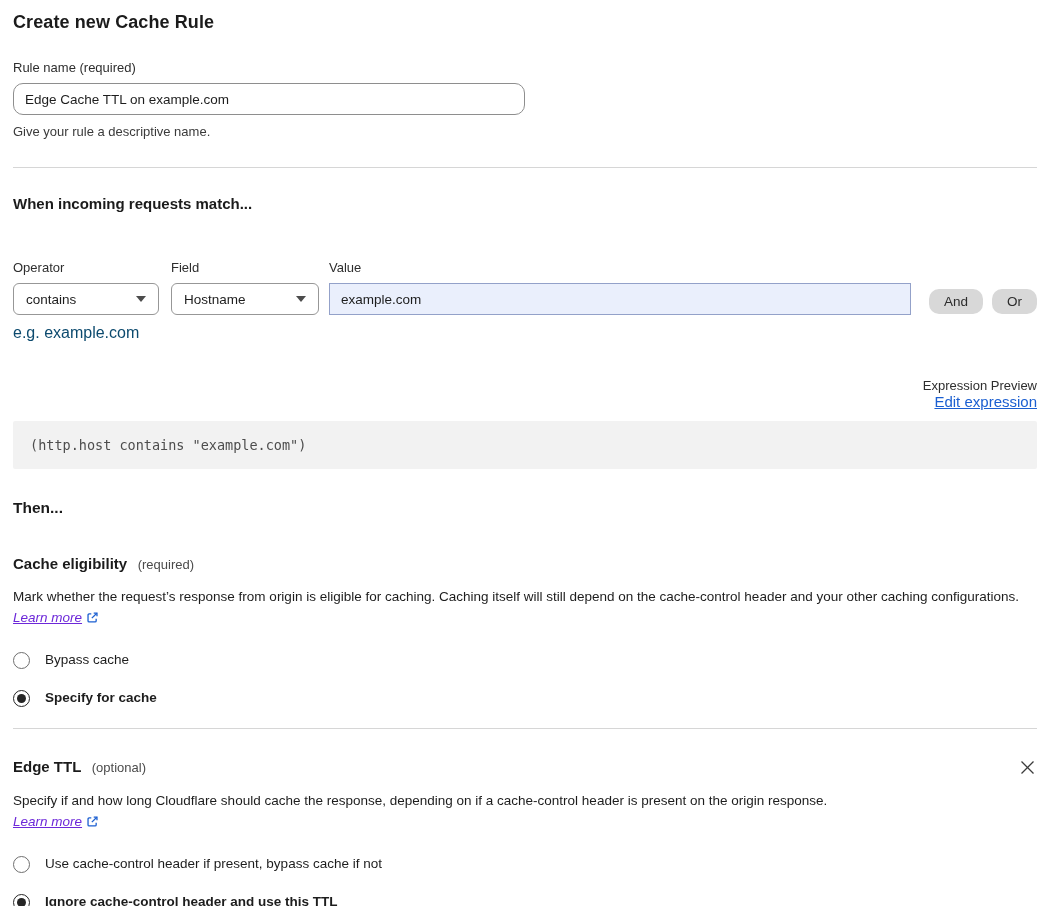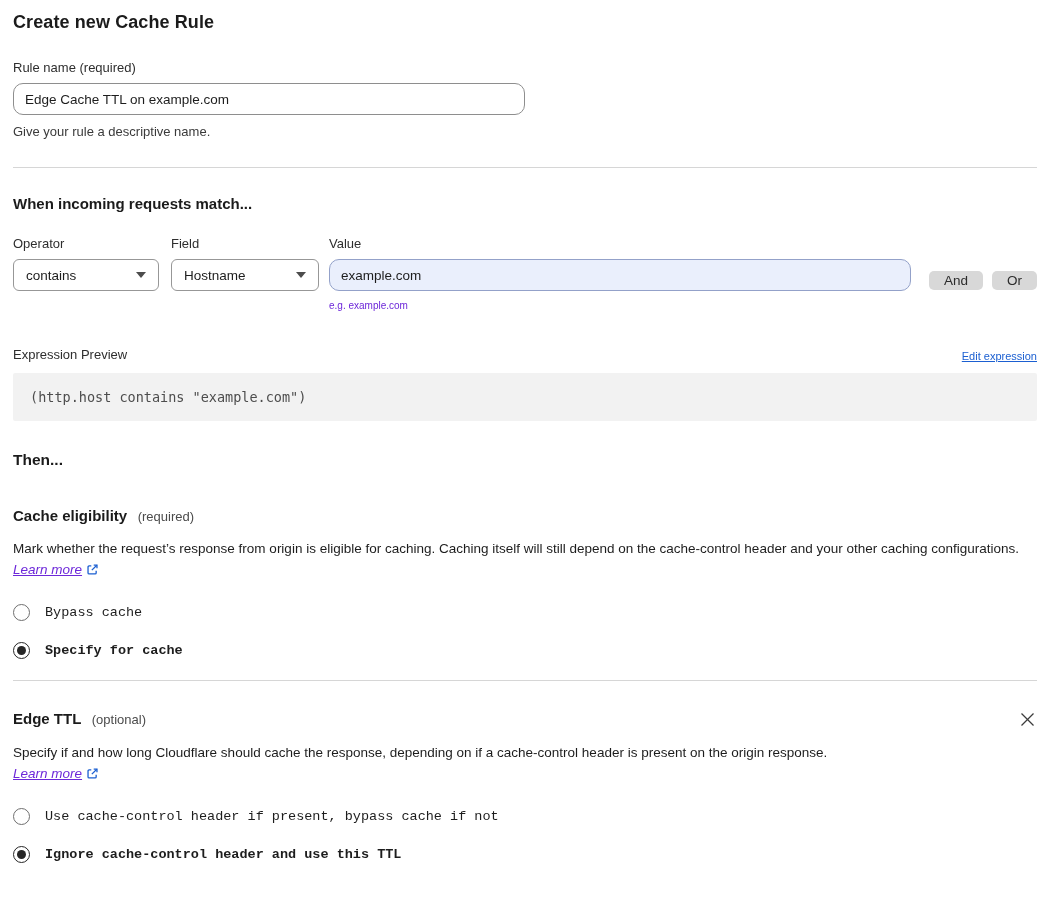--- a/index.html
+++ b/index.html
@@ -50,21 +50,21 @@
     font-weight: 700;
     color: #1b1b1b;
   }
   .match-section .section-heading { margin: 27px 0 24px 0; }
 
   
   .expr-row { display: flex; align-items: flex-end; }
   .expr-col { display: flex; flex-direction: column; }
   .col-field { width: 148px; margin-right: 10px; }
   .col-operator { width: 146px; margin-right: 12px; }
-  .col-value { flex: 1 1 auto; margin-right: 9px; }
+  .col-value { flex: 1 1 auto; margin-right: 9px; margin-top: 24px; }
   .select-box {
     height: 32px;
     border: 1px solid #979797;
     border-radius: 6px;
     background: #fff;
     display: flex;
     align-items: center;
     justify-content: space-between;
     padding: 0 12px;
     font-size: 13.5px;
@@ -74,53 +74,54 @@
   .caret {
     width: 0; height: 0;
     border-left: 5px solid transparent;
     border-right: 5px solid transparent;
     border-top: 6px solid #4c4c4c;
   }
   .value-input {
     height: 32px;
     width: 100%;
     border: 1px solid #93a1c9;
-    border-radius: 10px;
+    border-radius: 0;
     background: #eaeffc;
     padding: 0 11px;
     font-size: 13.5px;
     font-family: "Liberation Sans", sans-serif;
     color: #1d1d1d;
     outline: none;
   }
   .logic-btn {
-    height: 19px;
+    height: 25px;
     border: none;
-    border-radius: 5px;
+    border-radius: 10px;
     background: #d8d8d8;
     color: #2c2c2c;
     font-size: 13.5px;
     font-family: "Liberation Sans", sans-serif;
     padding: 0 15px;
     margin-left: 9px;
     margin-bottom: 1px;
     cursor: pointer;
   }
-  .value-help { margin-left: 316px; margin-top: 9px; font-size: 10px; color: #6d28d9; }
+  .value-help { margin-top: 9px; font-size: 16px; color: #0c4a6e; }
 
   .preview-row {
     display: flex;
     justify-content: space-between;
     align-items: flex-end;
     margin-top: 36px;
     margin-bottom: 11px;
+    flex-direction: column;
   }
   .preview-label { font-size: 13px; color: #2e2e2e; }
   .link {
-    font-size: 11px;
+    font-size: 15px;
     color: #1b5fd1;
     text-decoration: underline;
     cursor: pointer;
   }
   .code-block {
     background: #f2f2f2;
     padding: 16px 17px;
     font-family: "DejaVu Sans Mono", monospace;
     font-size: 13.5px;
     color: #4d4d4d;
@@ -137,24 +138,23 @@
     line-height: 21px;
     color: #1d1d1d;
   }
   .edge-desc { max-width: 840px; }
   .learn-more { font-size: 13.5px; color: #6d28d9; text-decoration: underline; cursor: pointer; font-style: italic; }
   .ext-icon { vertical-align: -2px; margin-left: 4px; }
 
   .radio-group { margin-top: 24px; }
   .radio-row {
     display: flex;
-    align-items: center;
+    align-items: flex-start;
     margin-bottom: 21px;
     cursor: pointer;
-    font-family: Liberation Mono, monospace;
   }
   .radio {
     width: 17px; height: 17px;
     border: 1px solid #6f6f6f;
     border-radius: 50%;
     background: #fff;
     display: flex;
     align-items: center;
     justify-content: center;
     flex: none;

